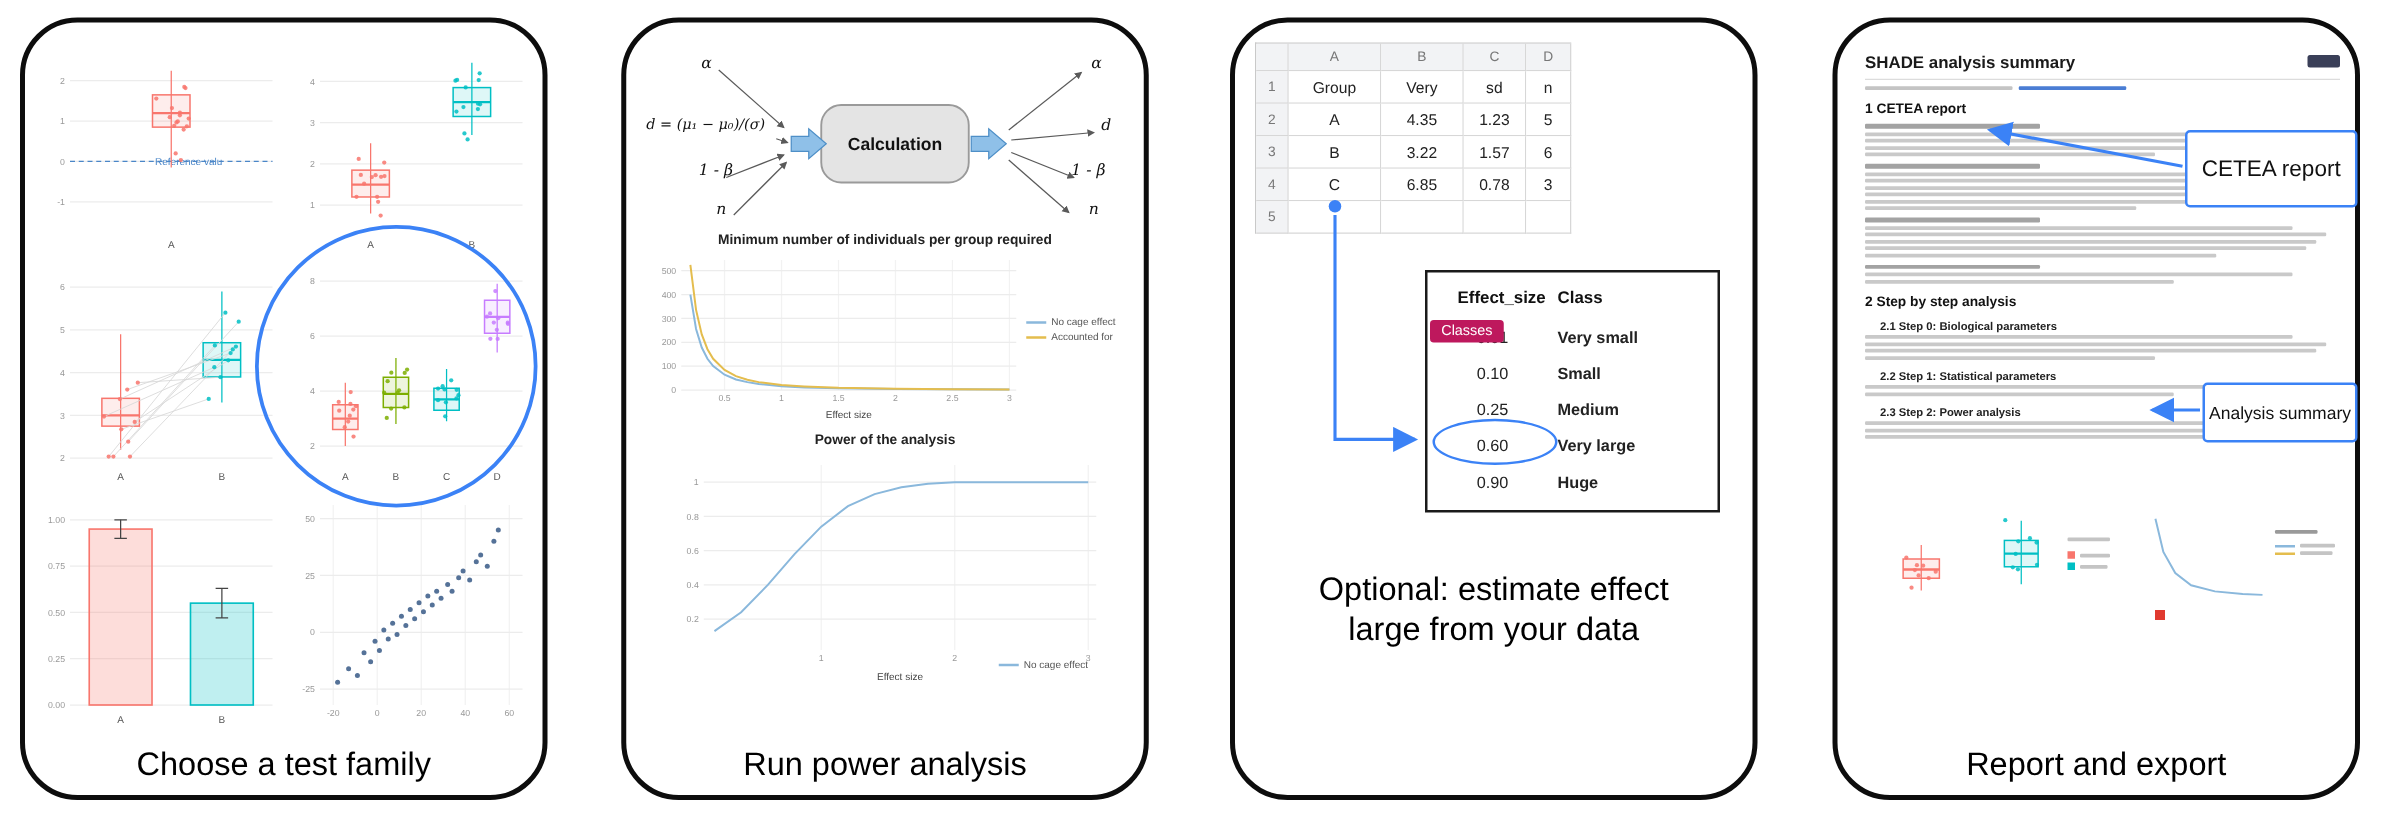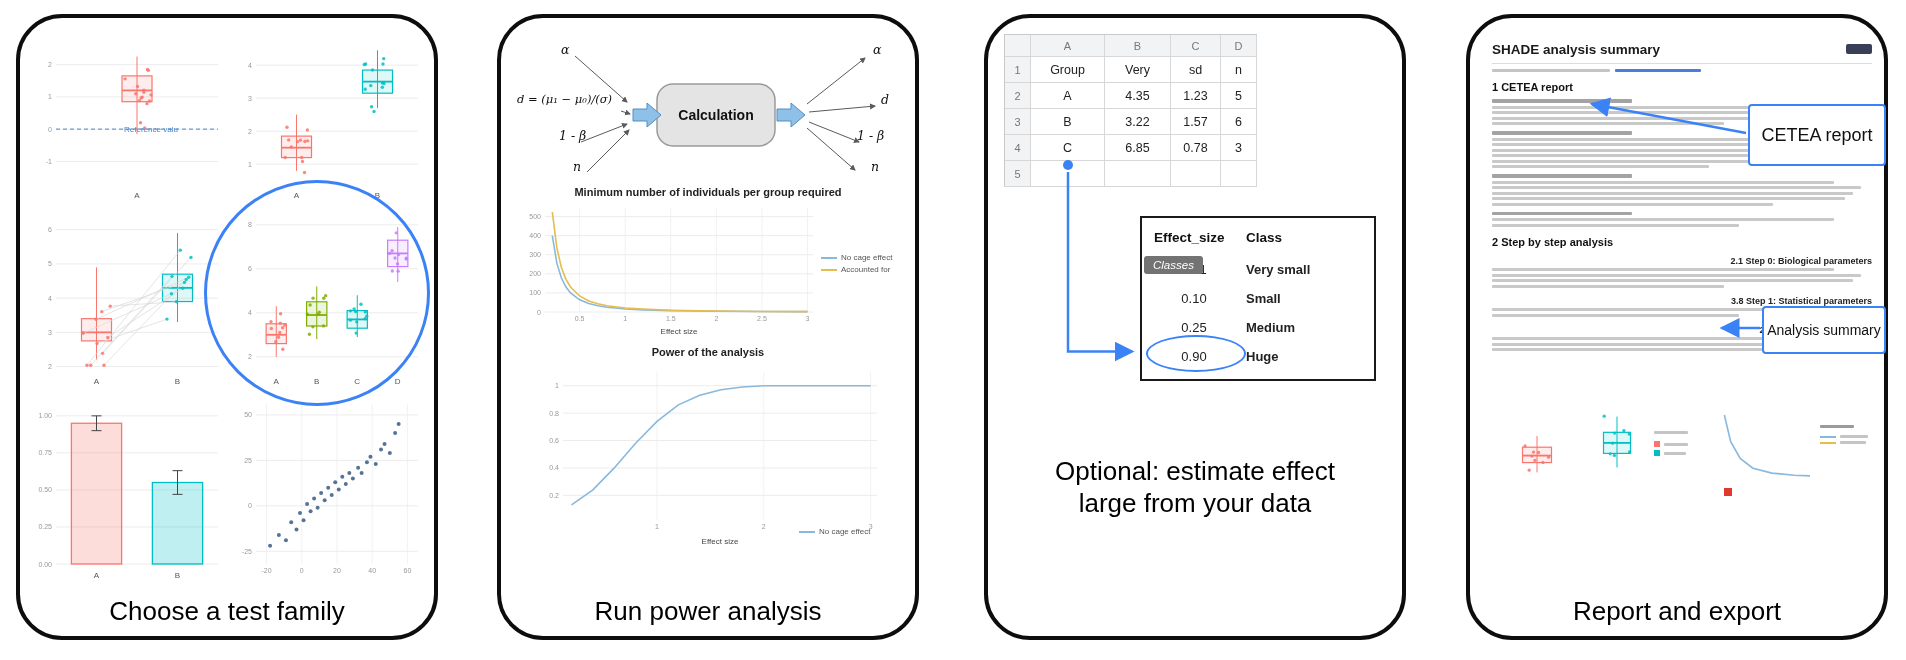--- a/index.html
+++ b/index.html
@@ -24,37 +24,37 @@
   .ss-cell{border-right:1px solid #d7d7d7;border-bottom:1px solid #d7d7d7;display:flex;align-items:center;
            justify-content:center;font-size:12.5px;color:#222;background:#fff;}
   .ss-head{background:#f2f3f5;color:#777;font-size:11px;}
   .ss-bold{font-weight:400;}
   .drag-dot{position:absolute;width:10px;height:10px;border-radius:50%;background:var(--accent);z-index:3;}
   .overlay{position:absolute;left:0;top:0;z-index:3;color:var(--accent);pointer-events:none;}
   
   .et{position:absolute;left:152px;top:198px;width:232px;background:#fff;border:2px solid #1a1a1a;z-index:2;padding:4px 0 8px;}
   .et-head{display:grid;grid-template-columns:104px 1fr;padding:8px 0 10px;}
   .et-head span{font-weight:700;font-size:13.5px;color:#111;}
-  .et-head span:first-child{padding-left:12px;}
+  .et-head span:first-child{padding-left:24px;}
   .et-row{display:grid;grid-template-columns:104px 1fr;height:29px;align-items:center;}
   .et-val{text-align:center;font-size:13px;color:#222;}
   .et-cls{font-size:13px;font-weight:600;color:#222;}
   .hl-ellipse{position:absolute;border:2.5px solid var(--accent);border-radius:50%;z-index:4;}
-  .tooltip{position:absolute;background:#737373;color:#fff;font-size:11.5px;padding:3px 9px;border-radius:3px;z-index:5;font-style:italic;}
+  .tooltip{position:absolute;background:#be185d;color:#fff;font-size:11.5px;padding:3px 9px;border-radius:3px;z-index:5;}
   
   .doc{position:absolute;left:22px;top:24px;width:380px;height:352px;overflow:hidden;z-index:1;}
   .doc-titlerow{display:flex;justify-content:space-between;align-items:flex-start;}
   .doc-title{font-size:13.5px;font-weight:700;color:#1a1a1a;}
   .doc-badge{width:26px;height:10px;background:#3a3f58;border-radius:2px;margin-top:2px;}
   .doc-rule{border-top:1px solid #dcdcdc;margin:6px 0 5px;}
   .doc-meta{display:flex;gap:5px;align-items:center;margin-bottom:2px;}
   .bar{height:3px;border-radius:1px;background:#c4c4c4;display:inline-block;}
   .bar-blue{background:#4a7dd4;}
   .doc-h1{font-size:11px;font-weight:700;color:#111;margin:9px 0 2px;}
-  .doc-h2{font-size:9px;font-weight:700;color:#222;margin:8px 0 2px;text-align:right;}
+  .doc-h2{font-size:9px;font-weight:700;color:#222;margin:8px 12px 2px;}
   .skh{width:140px;height:3.5px;background:#a3a3a3;margin:6px 0 3px;border-radius:1px;}
   .skl{height:3px;background:#c9c9c9;margin:2.5px 0;border-radius:1px;}
   .callout{position:absolute;border:2.5px solid var(--accent);border-radius:4px;background:#fff;
            display:flex;align-items:center;justify-content:center;color:#111;z-index:6;}
   .sq{position:absolute;z-index:2;}
 </style>
 </head>
 <body>
 
 <div id="stage">
@@ -480,20 +480,24 @@
           </div>
           <div class="et-row">
             <div class="et-val">0.10</div>
             <div class="et-cls">Small</div>
           </div>
           <div class="et-row">
             <div class="et-val">0.25</div>
             <div class="et-cls">Medium</div>
           </div>
           <div class="et-row">
+            <div class="et-val">0.60</div>
+            <div class="et-cls">Very large</div>
+          </div>
+          <div class="et-row">
             <div class="et-val">0.90</div>
             <div class="et-cls">Huge</div>
           </div>
         </div>
     </div>
     <div class="tooltip" style="left:156px;top:238px">Classes</div>
     <div class="hl-ellipse" style="left:158px;top:317px;width:96px;height:33px"></div>
     <div class="caption" style="left:36px;right:36px;top:438px">Optional: estimate effect large from your data</div>
   </div>
 
@@ -539,21 +543,21 @@
           <div class="skl" style="width: 65%;"></div>
         </div>
       <div class="doc-h1">2 Step by step analysis</div>
       <div class="doc-h2">2.1 Step 0: Biological parameters</div>
       <div>
           <div class="skl" style="width: 90%;"></div>
           <div class="skl" style="width: 97%;"></div>
           <div class="skl" style="width: 95%;"></div>
           <div class="skl" style="width: 61%;"></div>
         </div>
-      <div class="doc-h2">3.8 Step 1: Statistical parameters</div>
+      <div class="doc-h2">2.2 Step 1: Statistical parameters</div>
       <div>
           <div class="skl" style="width: 90%;"></div>
           <div class="skl" style="width: 65%;"></div>
         </div>
       <div class="doc-h2">2.3 Step 2: Power analysis</div>
       <div>
           <div class="skl" style="width: 90%;"></div>
           <div class="skl" style="width: 97%;"></div>
           <div class="skl" style="width: 78%;"></div>
         </div>

